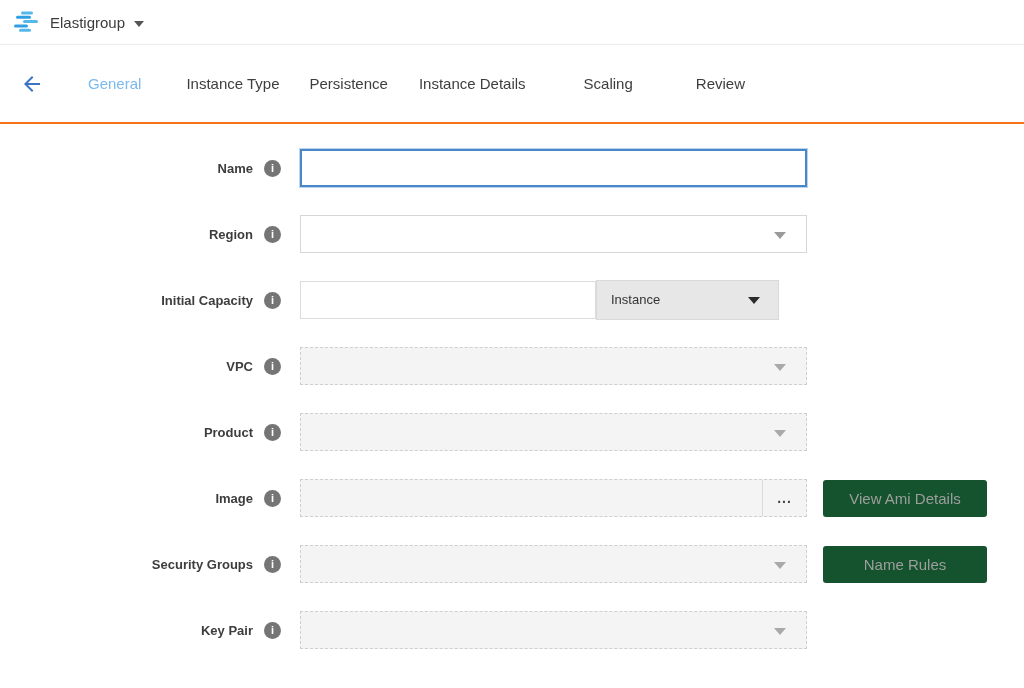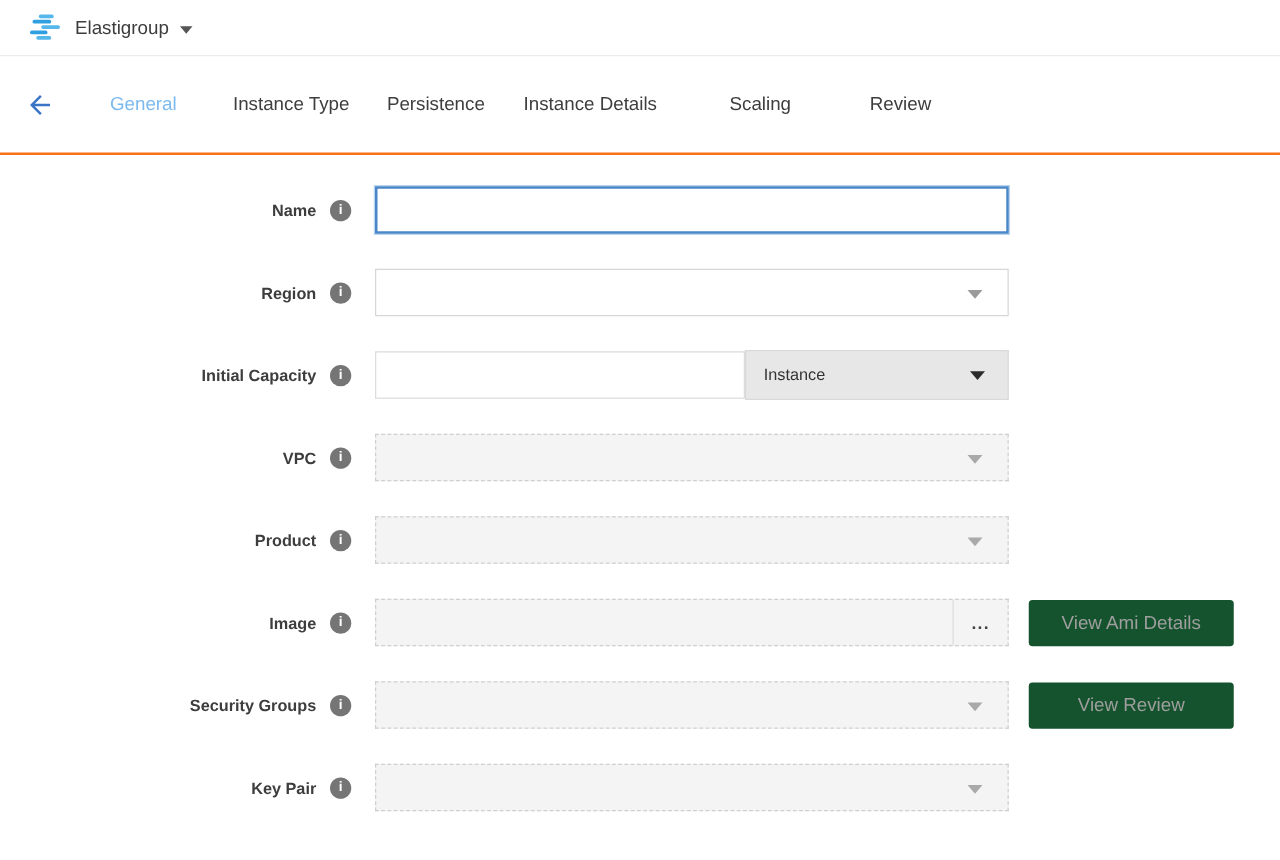--- a/index.html
+++ b/index.html
@@ -9,21 +9,21 @@
     background: #ffffff;
     font-family: "Liberation Sans", sans-serif;
     color: #3d3d3d;
     overflow: hidden;
   }
 
   
   .topbar {
     height: 45px;
     display: flex; align-items: center;
-    padding-left: 24px;
+    padding-left: 14px;
     border-bottom: 1px solid #ededed;
   }
   .logo { width: 26px; height: 22px; margin-right: 10px; }
   .app-name { font-size: 15px; color: #3c3c3c; }
   .hdr-caret {
     width: 0; height: 0; margin-left: 9px; margin-top: 3px;
     border-left: 5px solid transparent; border-right: 5px solid transparent;
     border-top: 6px solid #555;
   }
 
@@ -79,21 +79,21 @@
     width: 0; height: 0;
     border-left: 6px solid transparent; border-right: 6px solid transparent;
     border-top: 7px solid #9a9a9a;
   }
   .caret.dark { border-top-color: #2b2b2b; right: 18px; }
   .caret.lite { border-top-color: #a9a9a9; }
 
   .cap-input { width: 296px; height: 38px; border: 1px solid #dcdcdc; background:#fff;
     font-family: "Liberation Sans", sans-serif; font-size: 14px; color:#333; padding: 0 10px; outline: none; }
   .unit-select {
-    position: relative; width: 211px; height: 40px; margin-top:-1px;
+    position: relative; width: 183px; height: 40px; margin-top:-1px;
     background: #e7e7e7; border: 1px solid #d9d9d9;
     display: flex; align-items: center; padding-left: 14px;
     font-size: 13px; color: #333333; cursor: pointer;
   }
 
   .image-input {
     position: relative; width: 507px; height: 38px;
     background: #f4f4f4; border: 1px dashed #cfcfcf;
   }
   .ellipsis-btn {
@@ -217,21 +217,21 @@
 
   <div class="row">
     <div class="label-cell">
       <span class="field-label">Security Groups</span>
       <span class="info-icon">i</span>
     </div>
     <div class="control">
       <div class="select-box disabled">
         <span class="caret lite"></span>
       </div>
-      <button class="action-btn">View Review</button>
+      <button class="action-btn">Name Rules</button>
     </div>
   </div>
 
   <div class="row">
     <div class="label-cell">
       <span class="field-label">Key Pair</span>
       <span class="info-icon">i</span>
     </div>
     <div class="control">
       <div class="select-box disabled">

